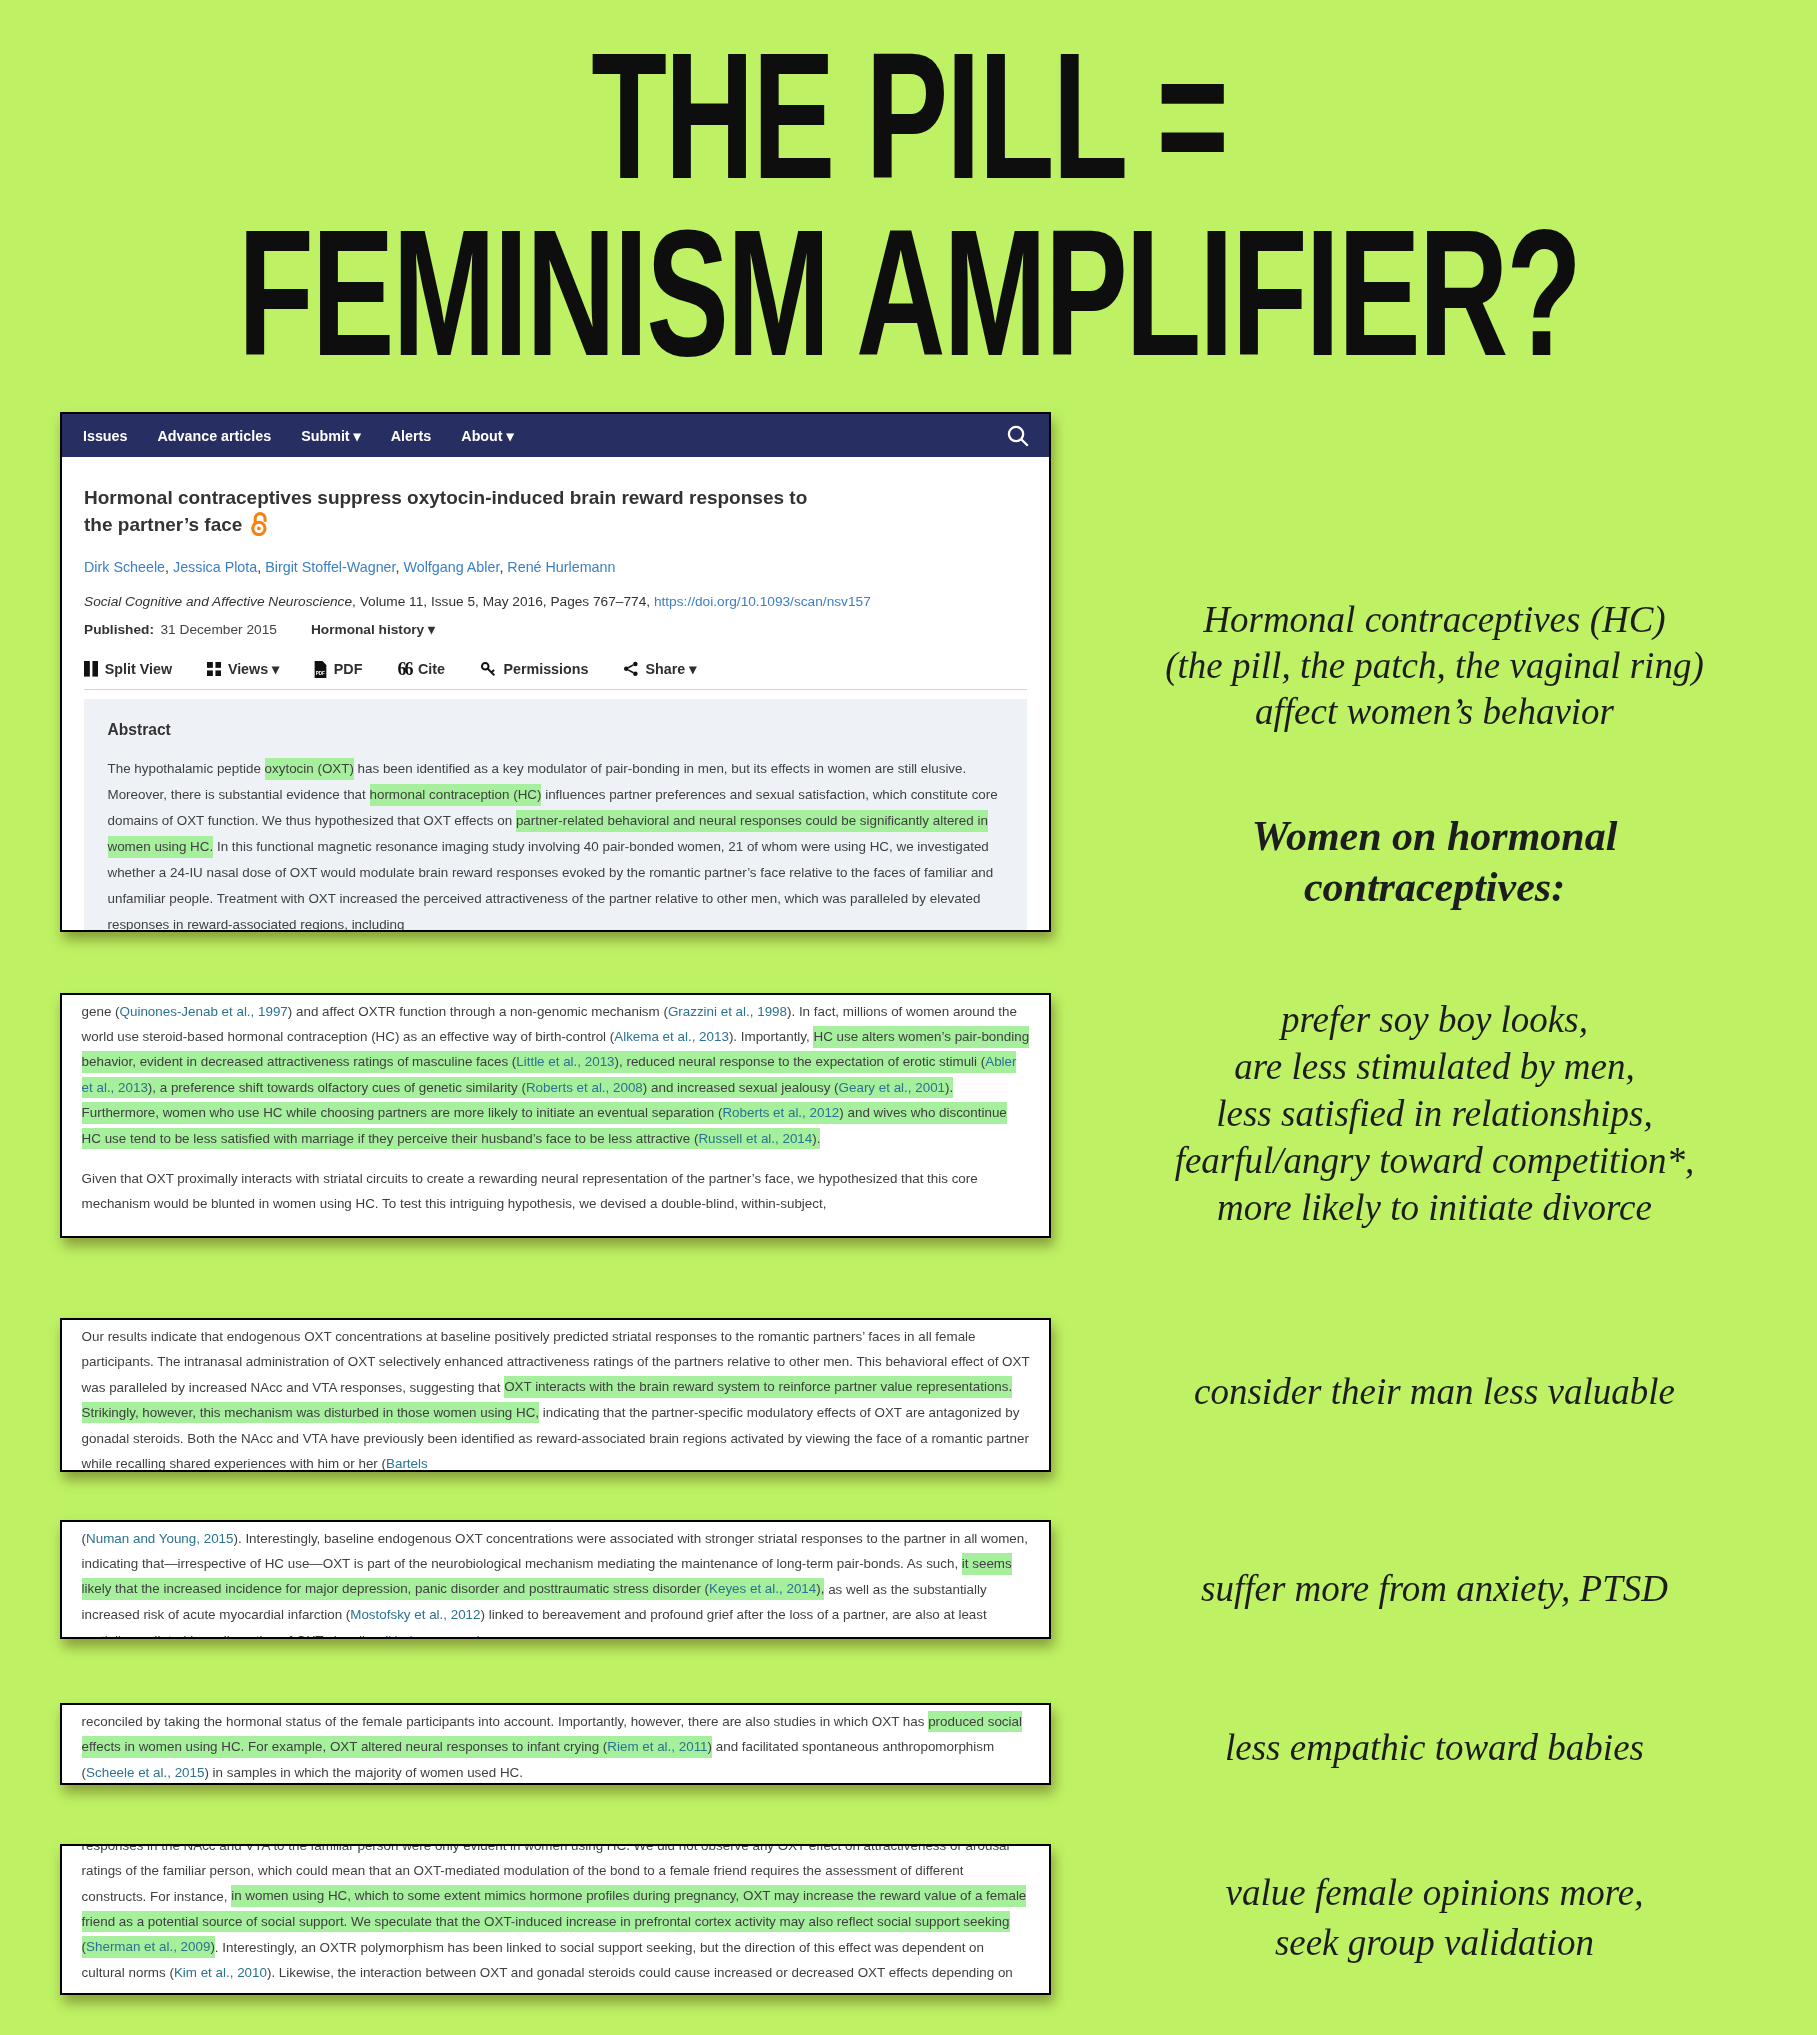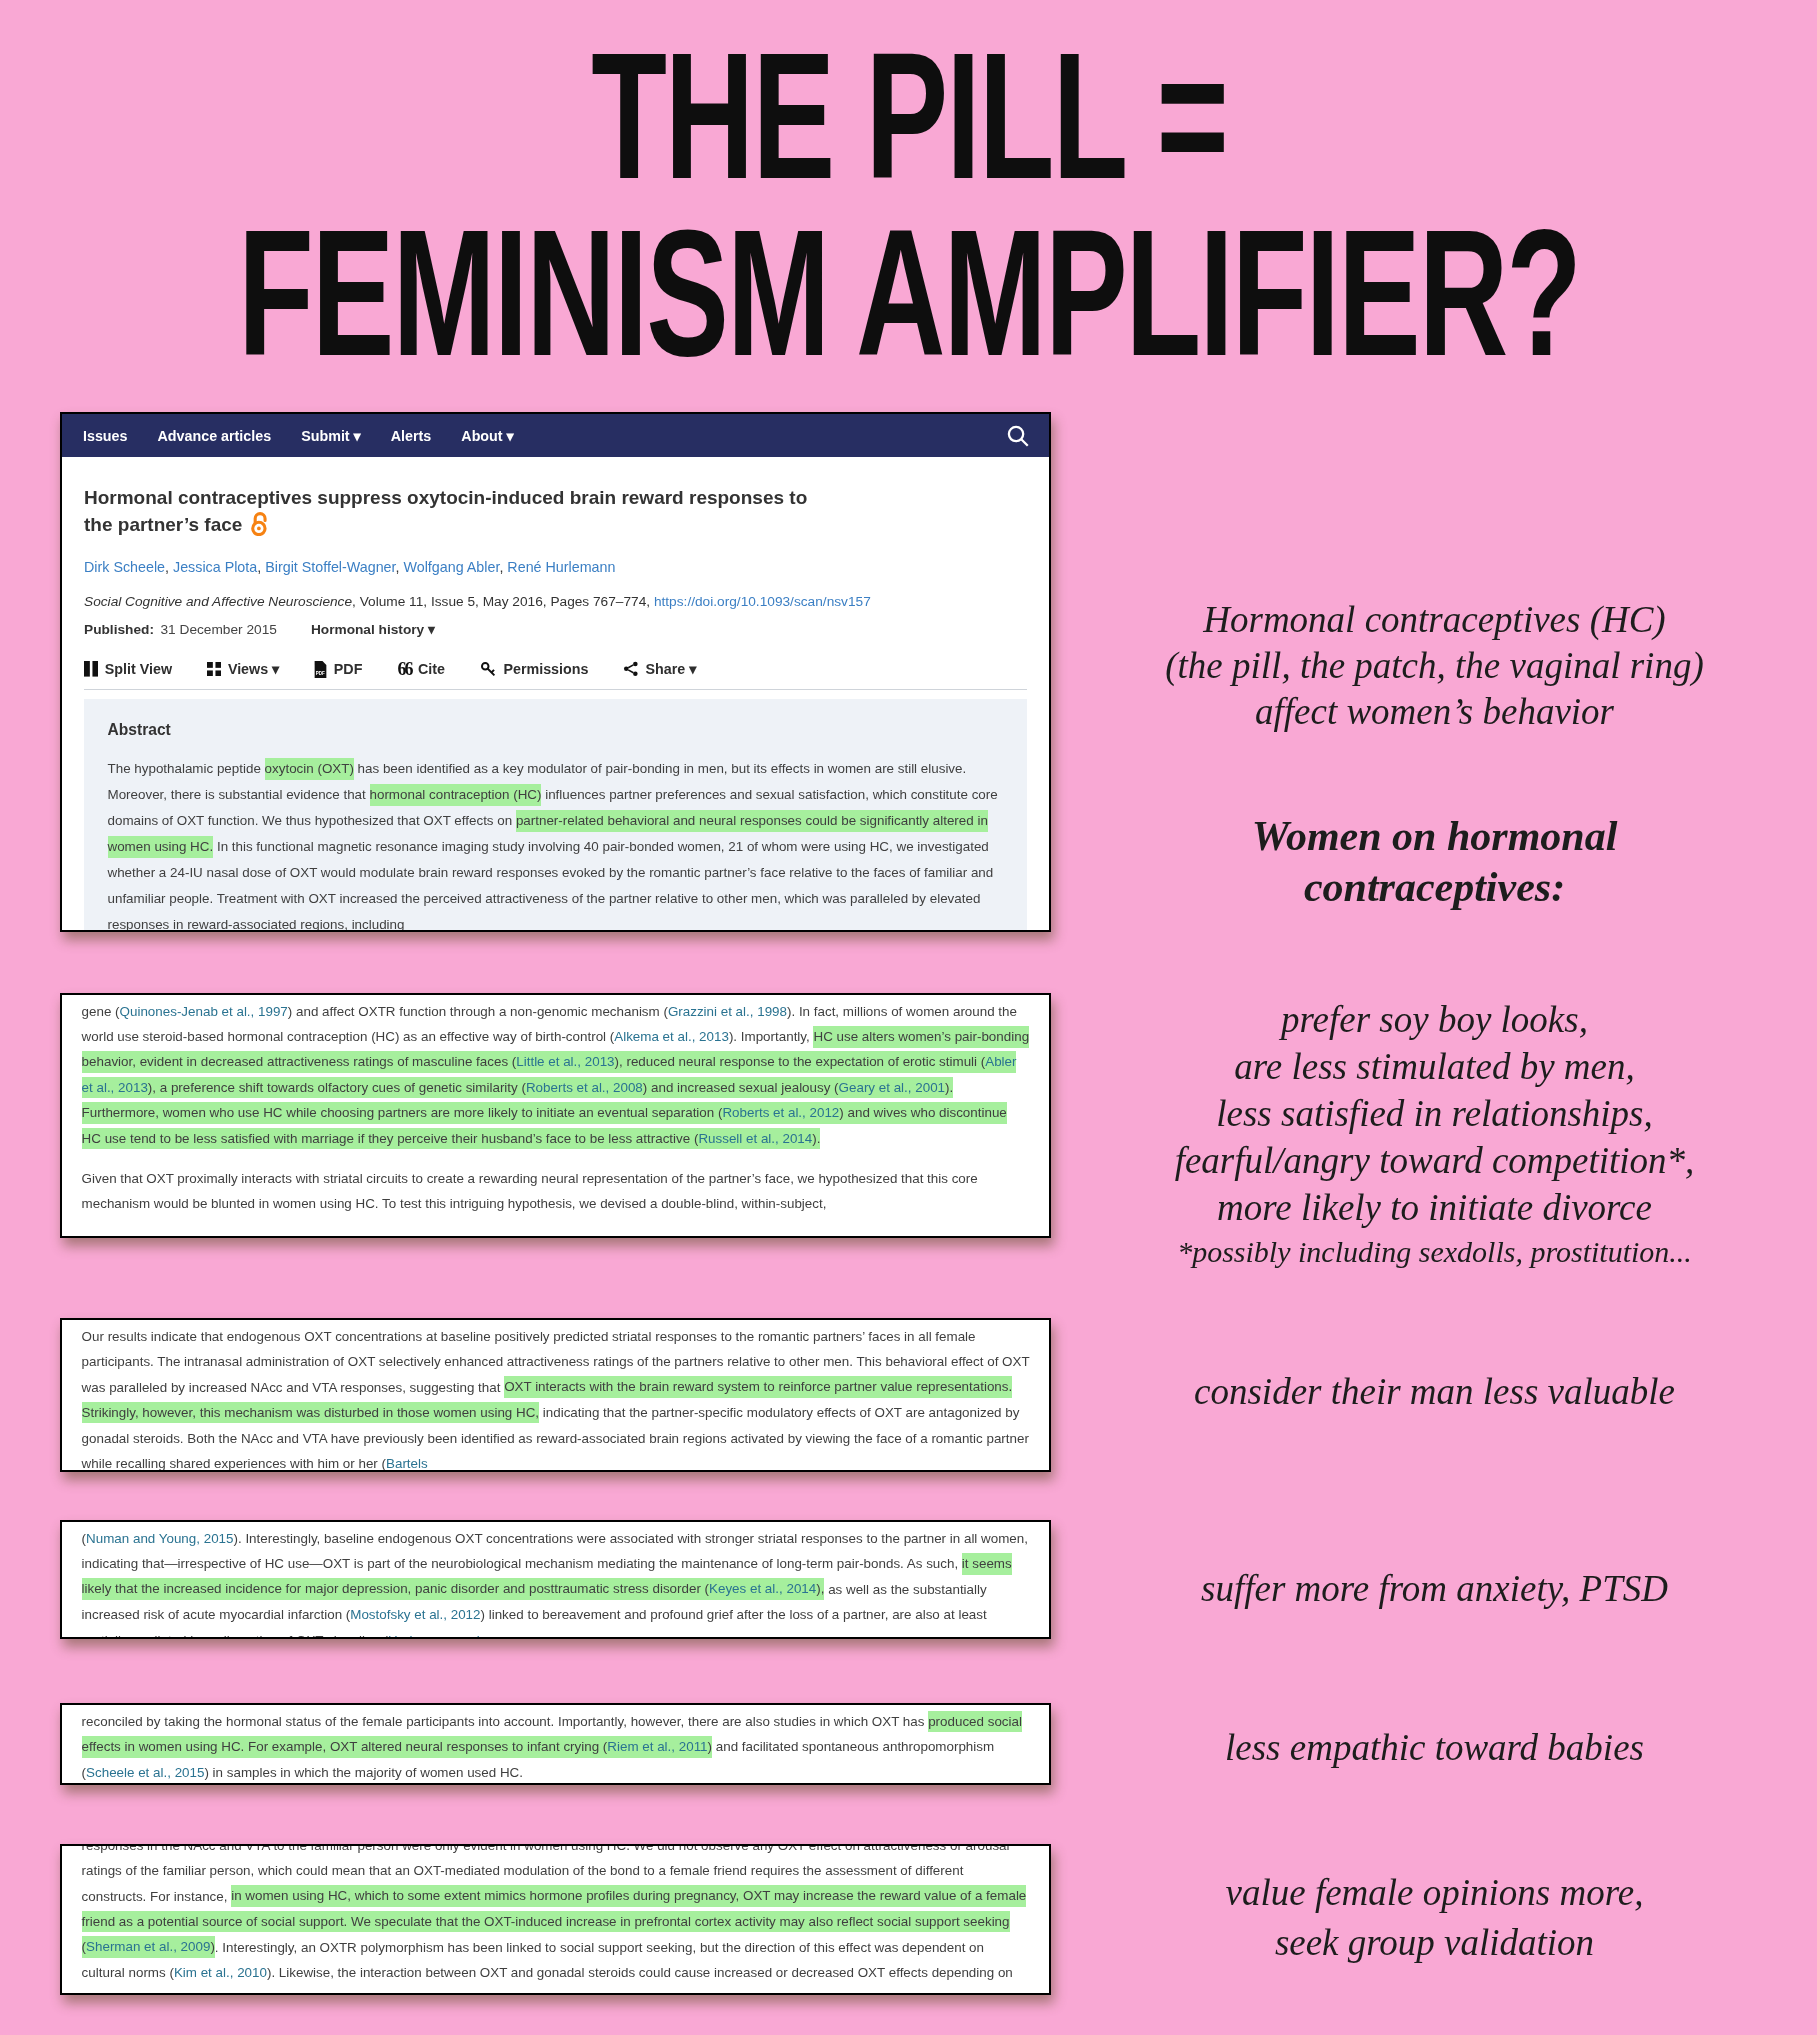--- a/index.html
+++ b/index.html
@@ -1,16 +1,16 @@
 <!DOCTYPE html>
 <html style="font-size:10.4px"><head>
 <meta charset="utf-8">
 <style>
   html,body{margin:0;padding:0;background:#f5f1bc;}
-  .canvas{position:relative;width:1818px;height:2035px;background:#f9a8d4;overflow:hidden;
+  .canvas{position:relative;width:1818px;height:2035px;background:#bef264;overflow:hidden;
           font-family:"Liberation Sans",sans-serif;}
 
   
   .meme-line{position:absolute;left:0;width:100%;text-align:center;font-weight:700;color:#0e0e0e;
              font-size:124px;line-height:1;letter-spacing:-2px;transform:scaleY(1.45);
              transform-origin:center top;white-space:nowrap;}
   #meme-line-1{top:26px;}
   #meme-line-2{top:203px;}
 
   
@@ -197,20 +197,19 @@
 
   <div class="shot" id="shot6">
     <div class="body-text">
       <p><span>responses in the NAcc and VTA to the familiar person were only evident in women using HC. We did not observe any OXT effect on attractiveness or arousal ratings of the familiar person, which could mean that an OXT-mediated modulation of the bond to a female friend requires the assessment of different constructs. For instance, </span><span class="hl">in women using HC, which to some extent mimics hormone profiles during pregnancy, OXT may increase the reward value of a female friend as a potential source of social support. We speculate that the OXT-induced increase in prefrontal cortex activity may also reflect social support seeking (</span><span class="hl lnk">Sherman et al., 2009</span><span class="hl">)</span><span>. Interestingly, an OXTR polymorphism has been linked to social support seeking, but the direction of this effect was dependent on cultural norms (</span><span class="lnk">Kim et al., 2010</span><span>). Likewise, the interaction between OXT and gonadal steroids could cause increased or decreased OXT effects depending on the social domain. Of note, the</span></p>
     </div>
   </div>
 
   <div class="comment" id="c-intro">Hormonal contraceptives (HC)<br>(the pill, the patch, the vaginal ring)<br>affect women’s behavior</div>
   <div class="comment" id="c-heading">Women on hormonal<br>contraceptives:</div>
   <div class="comment" id="c-effects">prefer soy boy looks,<br>are less stimulated by men,<br>less satisfied in relationships,<br>fearful/angry toward competition*,<br>more likely to initiate divorce</div>
-  <div class="comment" id="c-footnote">*possibly including sexdolls, prostitution...</div>
   <div class="comment" id="c-value">consider their man less valuable</div>
   <div class="comment" id="c-anxiety">suffer more from anxiety, PTSD</div>
   <div class="comment" id="c-empathy">less empathic toward babies</div>
   <div class="comment" id="c-validation">value female opinions more,<br>seek group validation</div>
 
 </div>
 
 
 </body></html>

